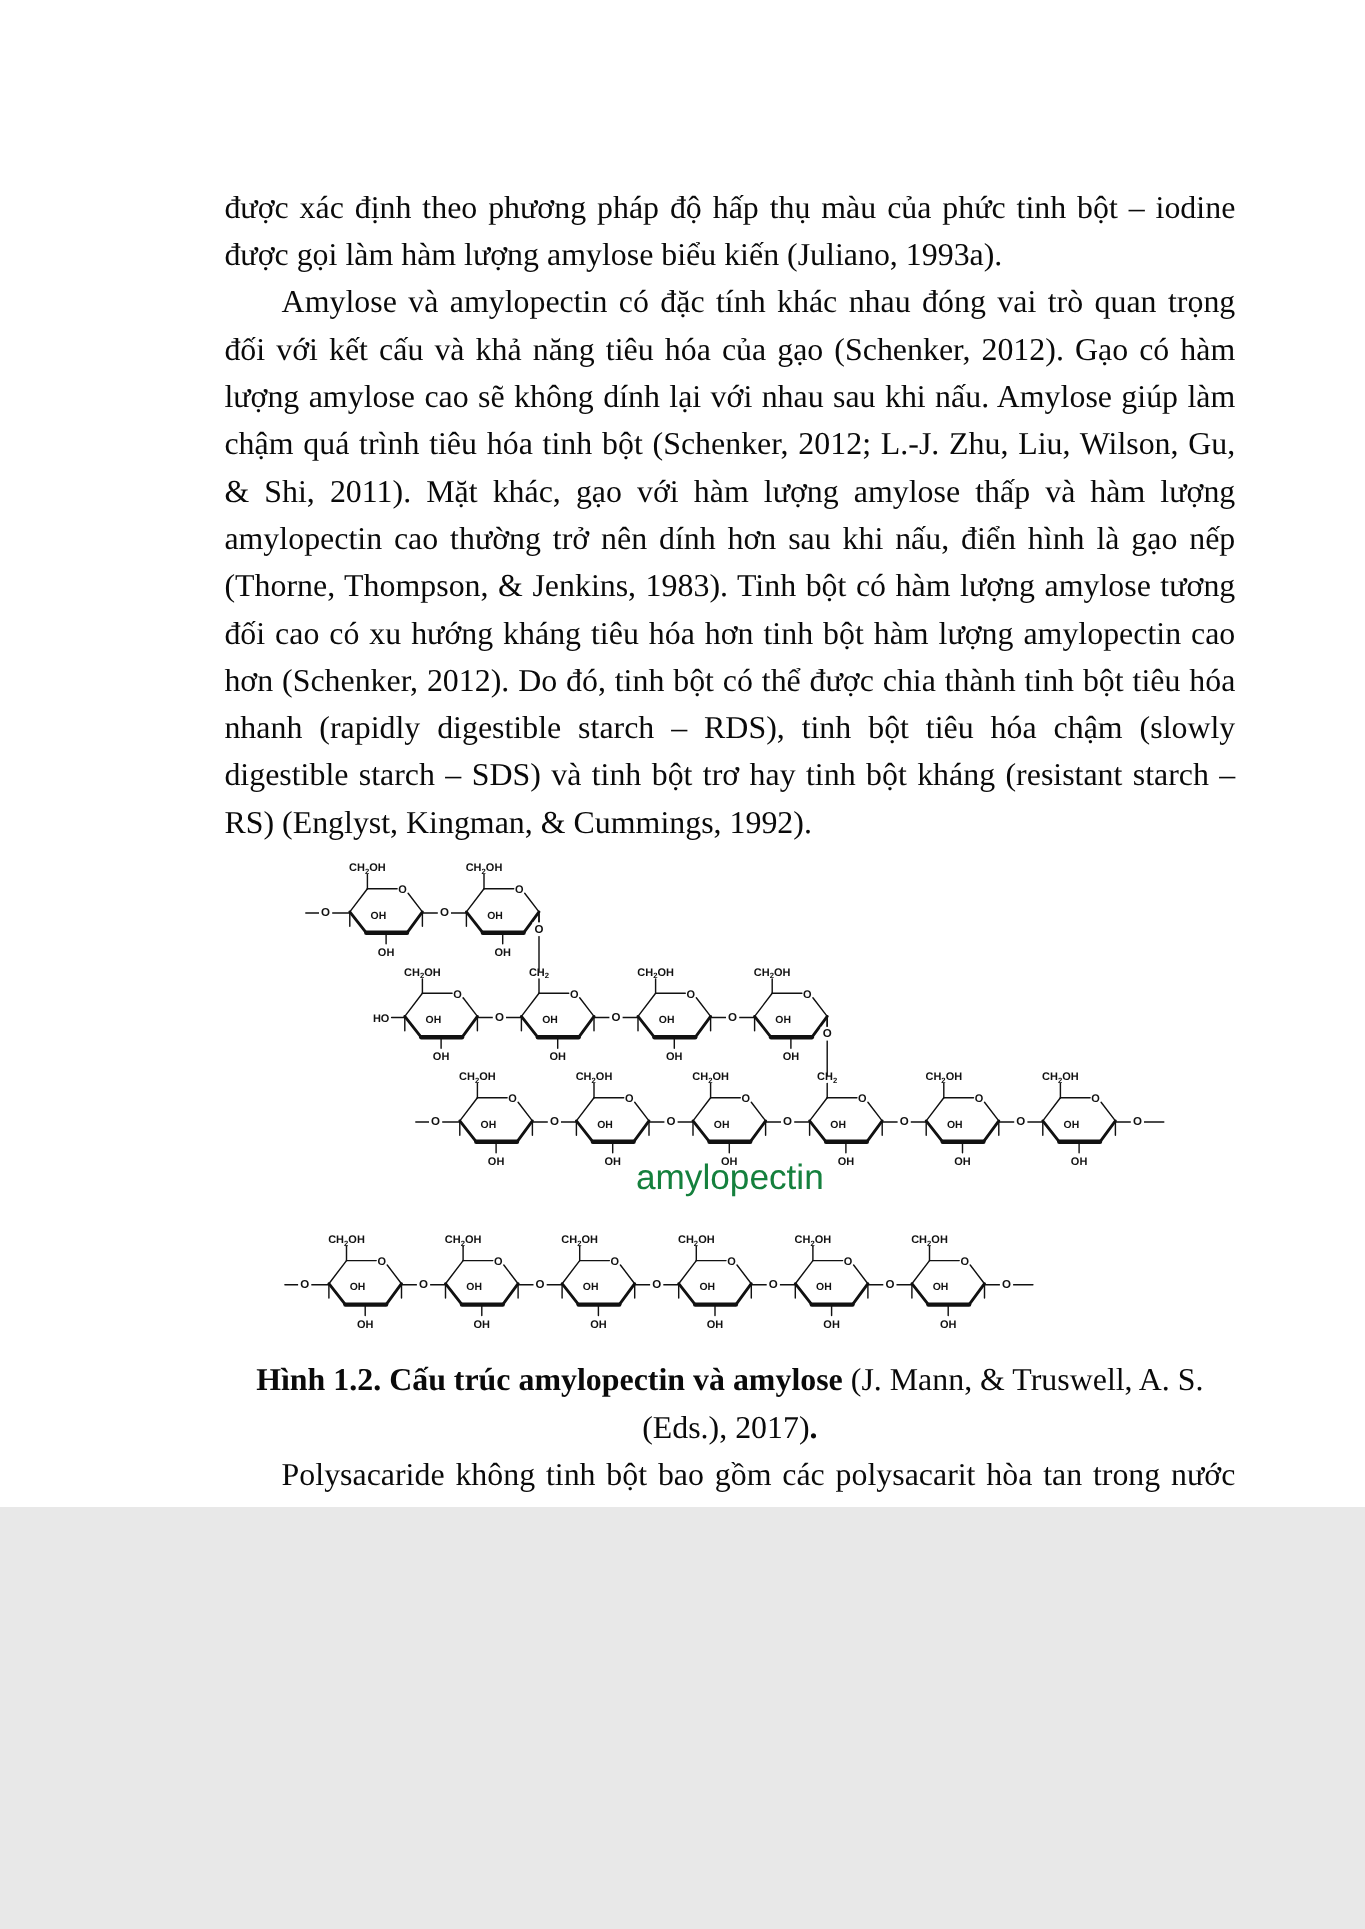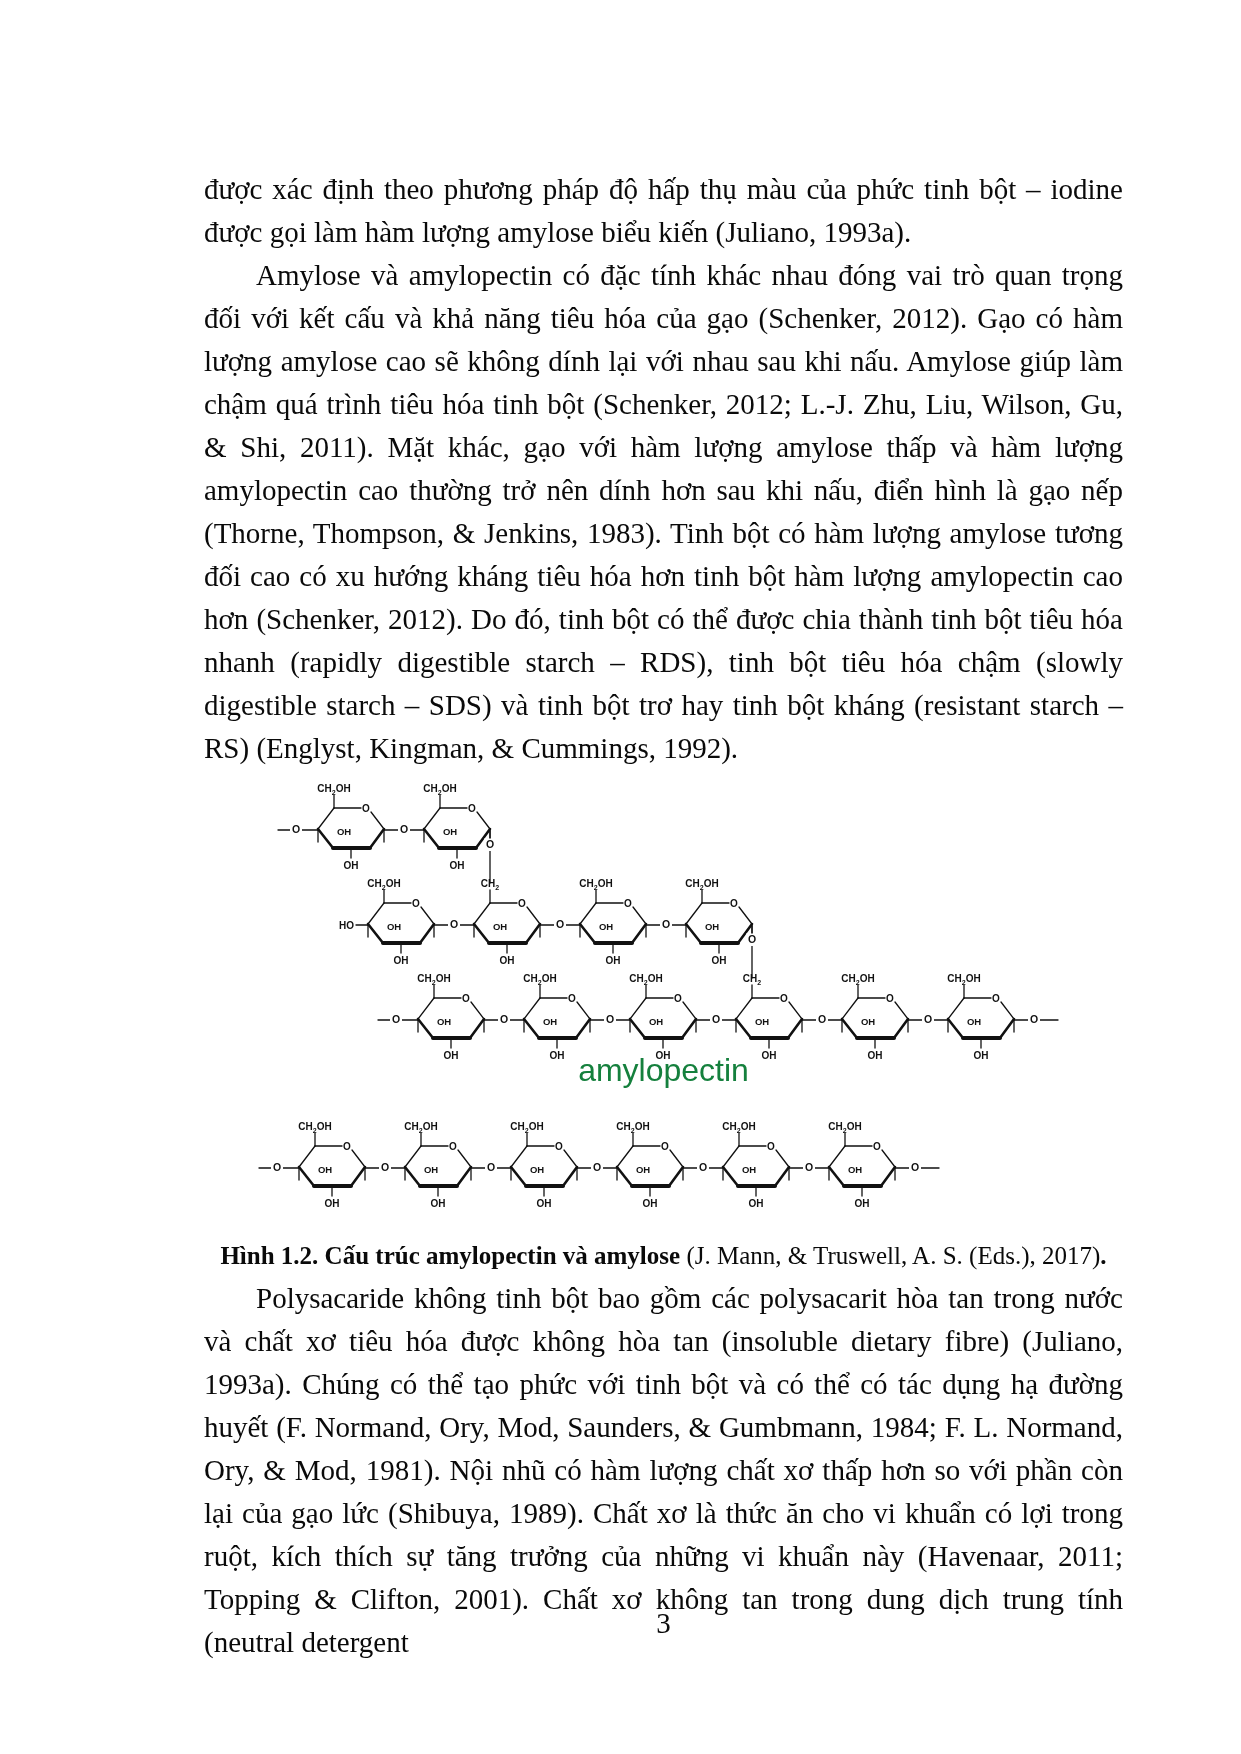--- a/index.html
+++ b/index.html
@@ -1,18 +1,18 @@
 <!DOCTYPE html>
 <html><head>
 <meta charset="utf-8">
 <style>
   html,body{margin:0;padding:0;background:#e8e8e8;}
   .page{
     position:relative;
-    width:1241px;height:1754px;
+    width:1241px;height:1370px;
     background:#ffffff;
     margin:0 auto;
     overflow:hidden;
     color:#0a0a0a;
   }
   .text-col{
     position:absolute;
     left:204px;top:168px;
     width:919px;
     font-family:"Liberation Serif", serif;
@@ -33,21 +33,21 @@
     text-align:center;
     color:#15803d;
     text-indent:0;
   }
   .label-amylopectin{margin-top:-24px;}
   .label-amylose{margin-top:-16px;}
   .caption{
     margin-top:24px;
     text-align:center;
     text-indent:0;
-    font-size:25px;
+    font-size:29px;
     line-height:43px;
   }
   .caption .b{font-weight:700;}
   .p3{margin-top:15px;}
   .page-number{
     position:absolute;
     left:204px;top:1602px;
     width:919px;
     text-align:center;
     font-family:"Liberation Serif", serif;

